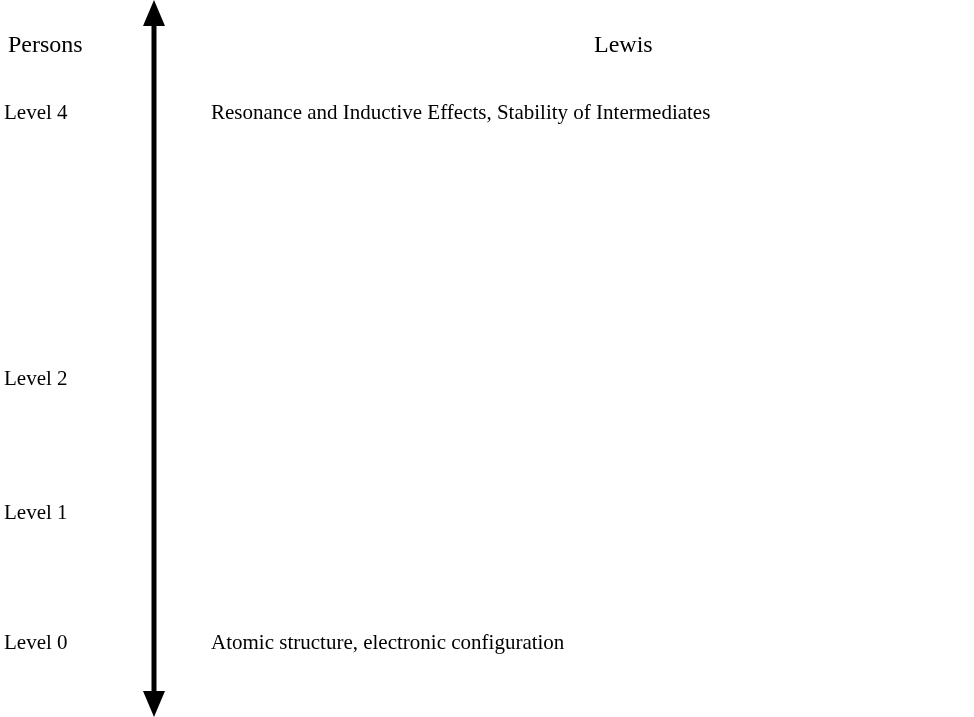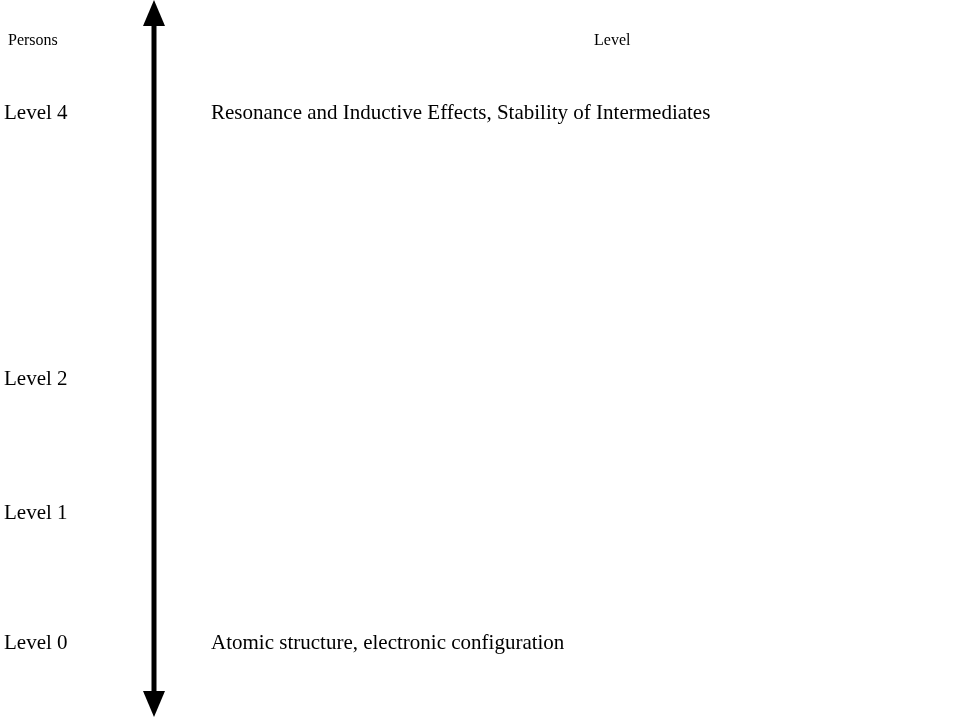--- a/index.html
+++ b/index.html
@@ -16,21 +16,21 @@
   }
   #canvas {
     position: relative;
     width: 974px;
     height: 717px;
   }
 
   
   .header {
     position: absolute;
-    font-size: 16px;
+    font-size: 24px;
     line-height: 1;
     white-space: nowrap;
   }
   #header-persons {
     left: 8px;
     top: 32px;
   }
   #header-items {
     left: 594px;
     top: 32px;
@@ -75,21 +75,21 @@
   #row-3 { top: 228px; }
   #row-4 { top: 97px; }
 </style>
 </head>
 <body>
 
 <div id="canvas">
 
   <div class="header" id="header-persons">Persons</div>
 
-  <div class="header" id="header-items">Level</div>
+  <div class="header" id="header-items">Lewis</div>
 
   <div id="arrow">
     <svg width="56" height="717" viewBox="0 0 56 717" xmlns="http://www.w3.org/2000/svg">
       <line x1="28" y1="16" x2="28" y2="701" stroke="#000000" stroke-width="5"></line>
       <polygon points="28,0 17,26 39,26" fill="#000000"></polygon>
       <polygon points="28,717 17,691 39,691" fill="#000000"></polygon>
     </svg>
   </div>
 
   <div class="row" id="row-4">

